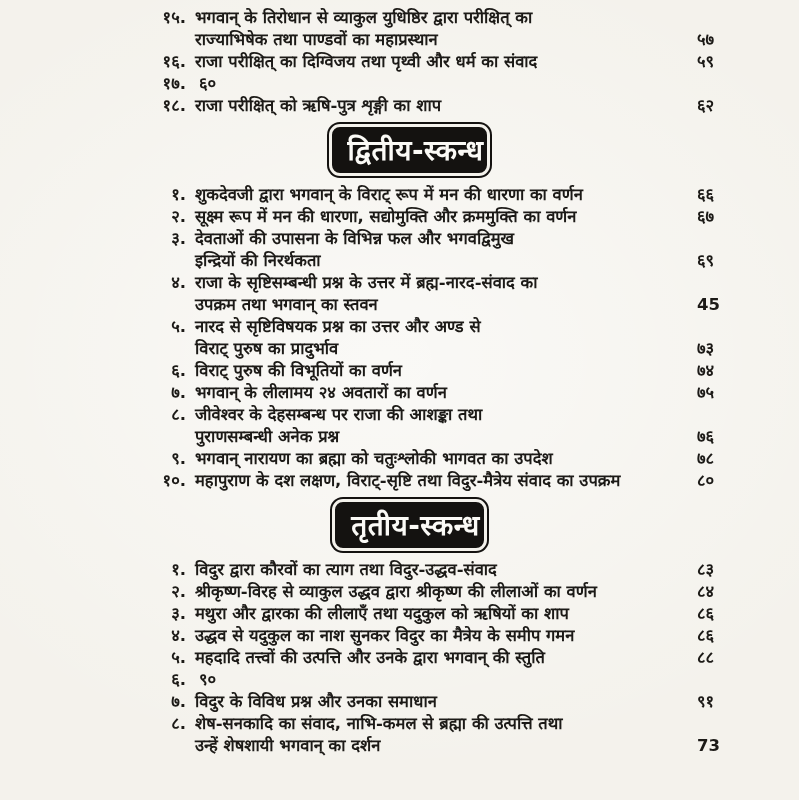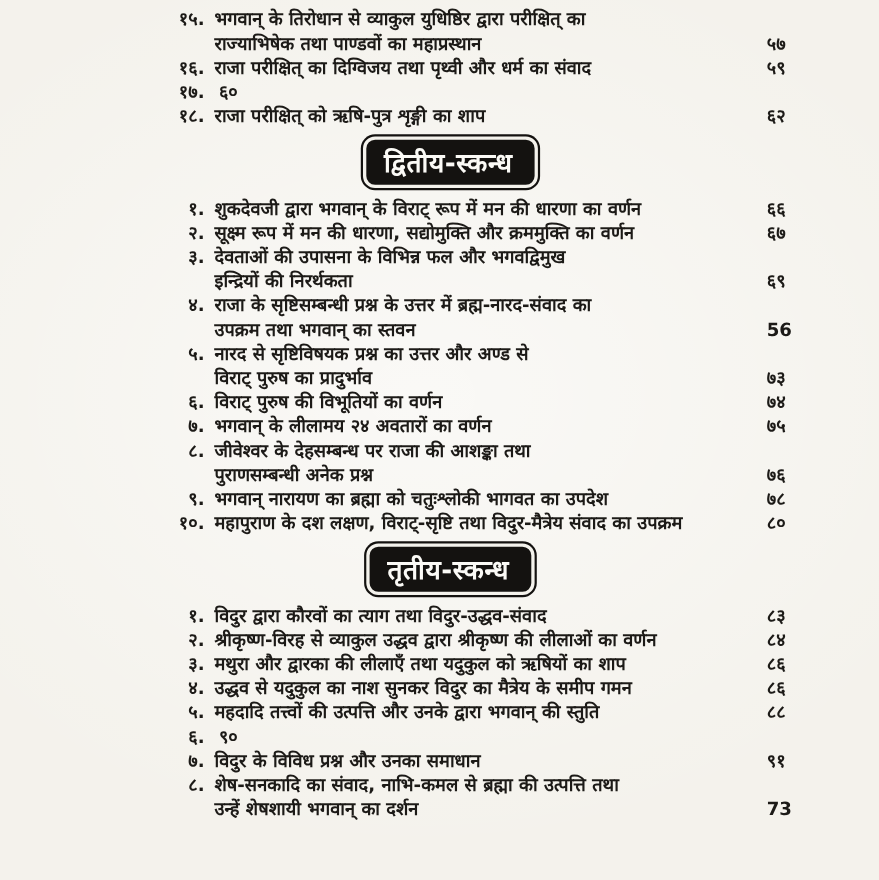--- a/index.html
+++ b/index.html
@@ -28,24 +28,24 @@
     margin: 0;
   }
   .heading-row {
     text-align: center;
     margin: 7px 70px 8px 0;
   }
   .heading-box {
     display: inline-block;
     background: #141210;
     color: #fbfaf6;
-    font-size: 24px;
+    font-size: 28px;
     font-weight: bold;
     letter-spacing: 0.5px;
-    padding: 3px 20px 5px 16px;
+    padding: 3px 4px 5px 16px;
     border: 3px solid #f4f2ec;
     border-radius: 11px;
     box-shadow: 0 0 0 2px #141210;
   }
   ol.entries {
     list-style: none;
     margin: 0;
     padding: 0;
   }
   .entry {
@@ -128,21 +128,21 @@
 
   <li class="entry">
     <span class="entry-num">३.</span>
     <span class="entry-text">देवताओं की उपासना के विभिन्न फल और भगवद्विमुख<br>इन्द्रियों की निरर्थकता</span>
     <span class="entry-page">६९</span>
   </li>
 
   <li class="entry">
     <span class="entry-num">४.</span>
     <span class="entry-text">राजा के सृष्टिसम्बन्धी प्रश्न के उत्तर में ब्रह्म-नारद-संवाद का<br>उपक्रम तथा भगवान् का स्तवन</span>
-    <span class="entry-page">56</span>
+    <span class="entry-page">45</span>
   </li>
 
   <li class="entry">
     <span class="entry-num">५.</span>
     <span class="entry-text">नारद से सृष्टिविषयक प्रश्न का उत्तर और अण्ड से<br>विराट् पुरुष का प्रादुर्भाव</span>
     <span class="entry-page">७३</span>
   </li>
 
   <li class="entry">
     <span class="entry-num">६.</span>

